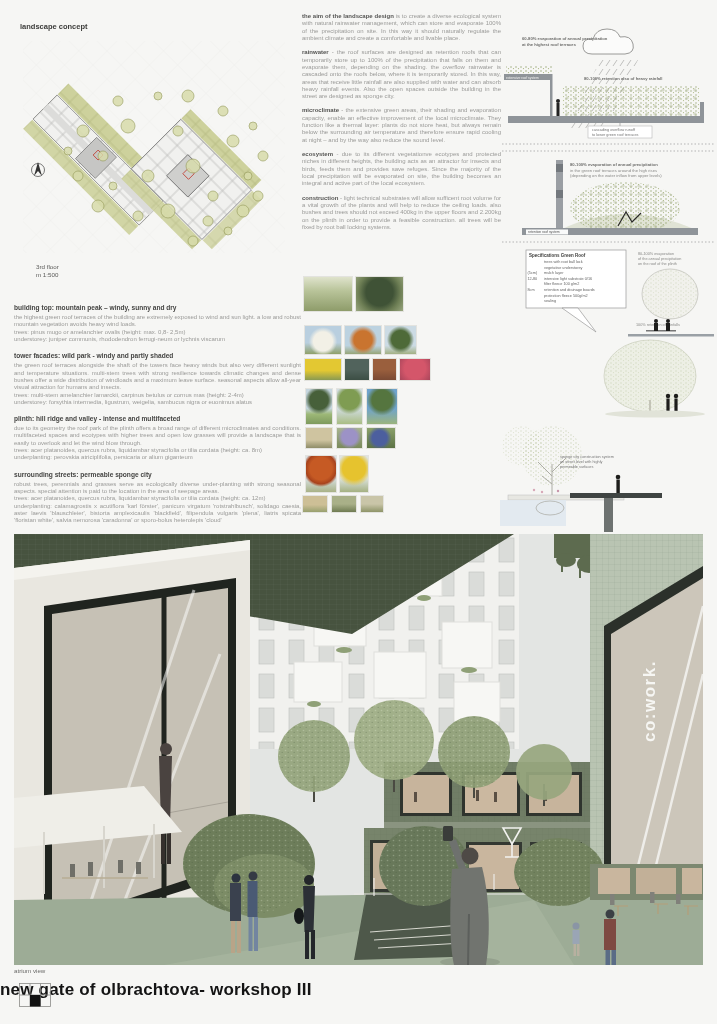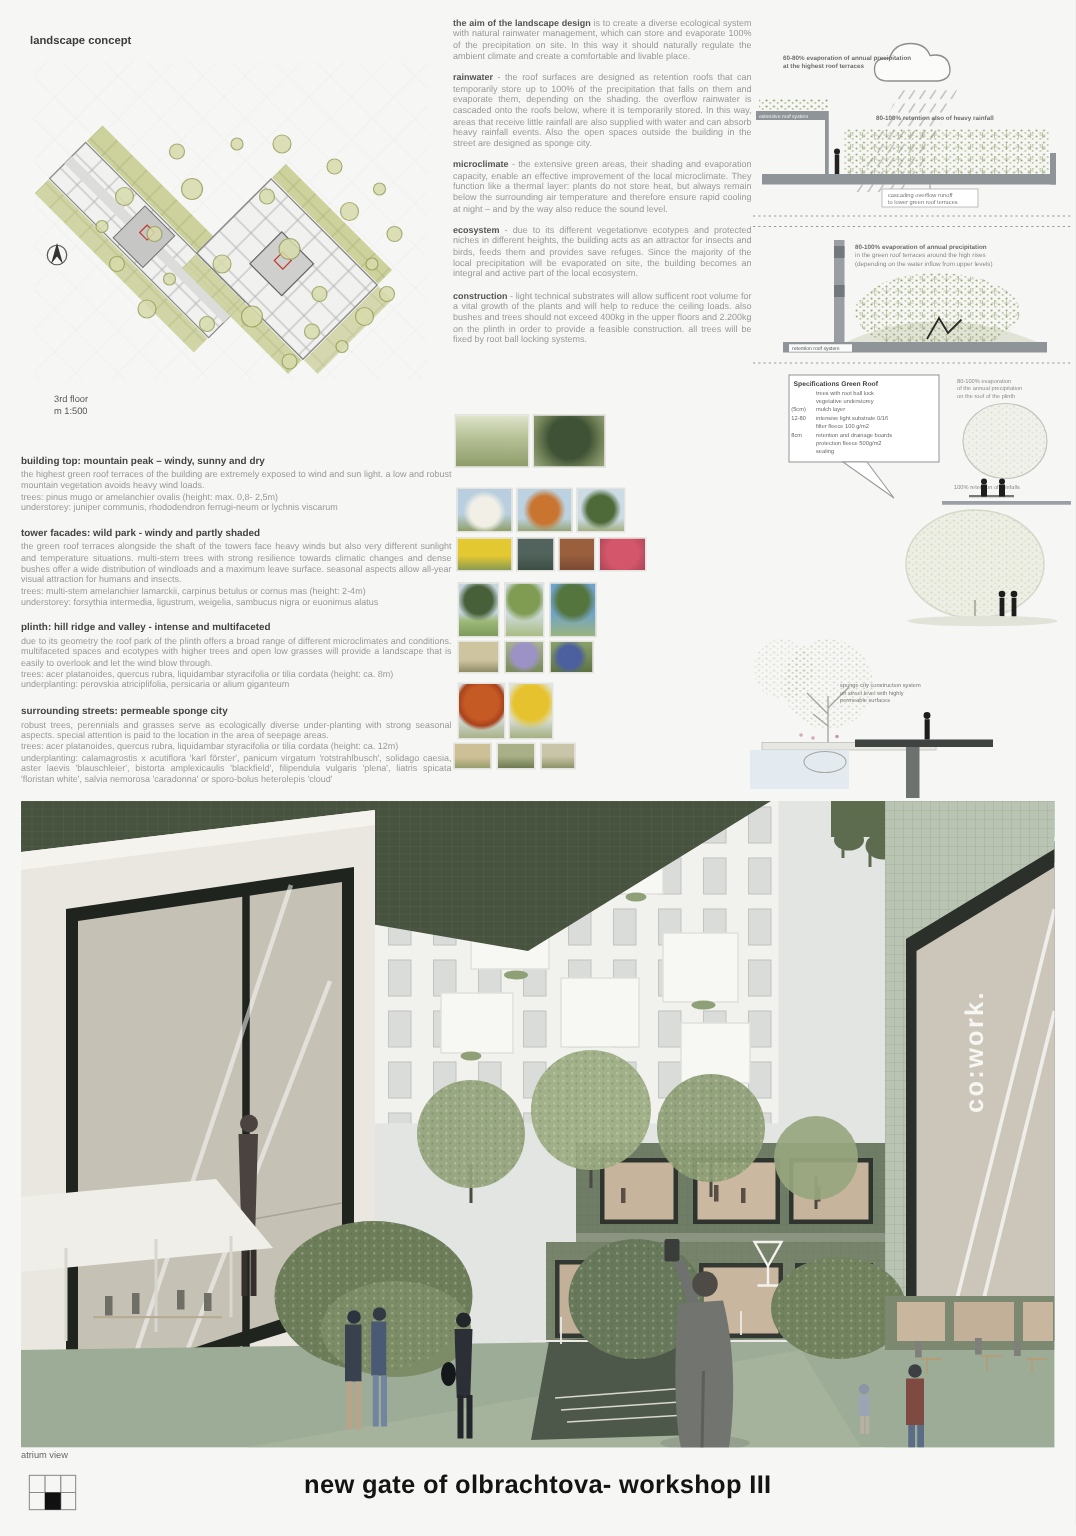--- a/index.html
+++ b/index.html
@@ -38,21 +38,21 @@
   .phD2{left:339px;top:455px;width:30px;height:38px;background:radial-gradient(circle at 50% 35%,#e6c32e 0 42%,rgba(0,0,0,0) 64%),linear-gradient(180deg,#dfe5e2 0 60%,#a5b183 100%);}
   .phD3{left:302px;top:495px;width:26px;height:18px;background:linear-gradient(180deg,#cdbf96 0 55%,#98a06e 100%);}
   .phD4{left:331px;top:495px;width:26px;height:18px;background:linear-gradient(180deg,#a9b088 0 50%,#6f7b52 100%);}
   .phD5{left:360px;top:495px;width:24px;height:18px;background:linear-gradient(180deg,#c9c5a8 0 50%,#8e9468 100%);}
   
   .right-svg{position:absolute;left:500px;top:14px;width:217px;height:521px;}
   
   .render-svg{position:absolute;left:14px;top:534px;width:689px;height:431px;}
   .render-cap{position:absolute;left:14px;top:967px;font-size:6.2px;color:#6a6a68;}
   
-  .f-title{position:absolute;left:0;top:980px;width:717px;text-align:center;font-size:17px;font-weight:bold;color:#141414;letter-spacing:0.2px;}
+  .f-title{position:absolute;left:0;top:980px;width:717px;font-size:17px;font-weight:bold;color:#141414;letter-spacing:0.2px;}
   .f-team{position:absolute;left:0;top:1001px;width:717px;text-align:center;color:#1c1c1c;}
   .f-team span{display:inline-block;margin:0 8px;font-size:9px;font-weight:600;}
   .f-team .qk{font-size:10px;font-weight:800;}
   .keyplan{position:absolute;left:19px;top:983px;width:32px;height:24px;}
 </style>
 </head>
 <body>
 
 <div class="board">
 

